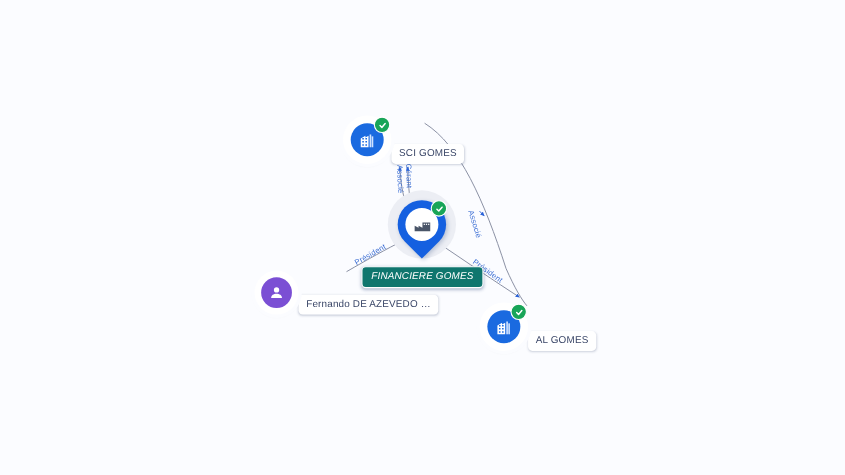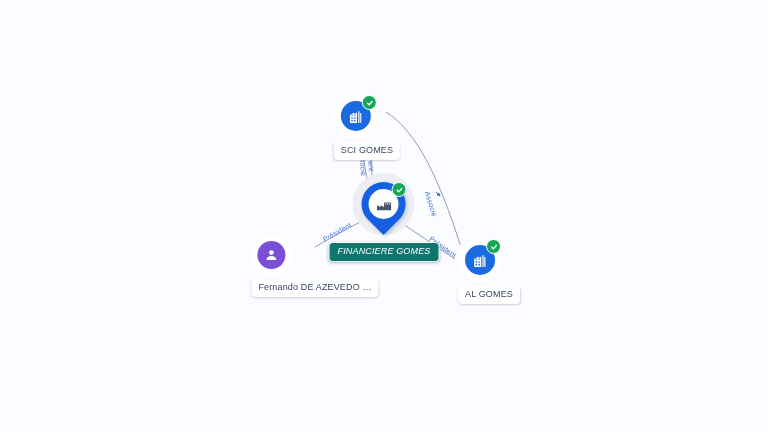--- a/index.html
+++ b/index.html
@@ -27,22 +27,22 @@
     width: 768px;
     height: 432px;
     pointer-events: none;
   }
 
   
   .node {
     position: absolute;
     transform: translate(-50%, -50%);
     display: flex;
-    flex-direction: column;
-    align-items: flex-start;
+    flex-direction: row;
+    align-items: flex-end;
   }
 
   
   .halo {
     position: relative;
     width: 44px;
     height: 44px;
     border-radius: 50%;
     background: #ffffff;
     box-shadow: 0 0 0 3px #fbfcff, 0 1px 3px rgba(30,50,90,.16);
@@ -241,21 +241,21 @@
       </div>
       <div class="badge">
         <svg width="8" height="8" viewBox="0 0 24 24" aria-hidden="true">
           <path fill="none" stroke="#ffffff" stroke-width="4" stroke-linecap="round" stroke-linejoin="round" d="M5 12.5 L10 17.5 L19 7"></path>
         </svg>
       </div>
     </div>
     <div class="label primary">FINANCIERE GOMES</div>
   </div>
 
-  <div class="node" style="left:489px; top:271px;">
+  <div class="node" style="left:489px; top:297px;">
     <div class="halo">
       <div class="disc">
         <svg width="17" height="17" viewBox="0 0 24 24" aria-hidden="true">
           <path fill="#ffffff" d="M3 21V9.8l6-3.6v2.4l4-2.4V21H3zm2-2h2v-2H5v2zm0-4h2v-2H5v2zm0-4h2V9H5v2zm4 8h2v-2H9v2zm0-4h2v-2H9v2zm0-4h2V9H9v2z"></path>
           <rect x="14.4" y="4.6" width="2.1" height="16.4" fill="#cfe2ff"></rect>
           <rect x="17" y="7" width="2.1" height="14" fill="#cfe2ff"></rect>
         </svg>
       </div>
       <div class="badge">
         <svg width="8" height="8" viewBox="0 0 24 24" aria-hidden="true">

